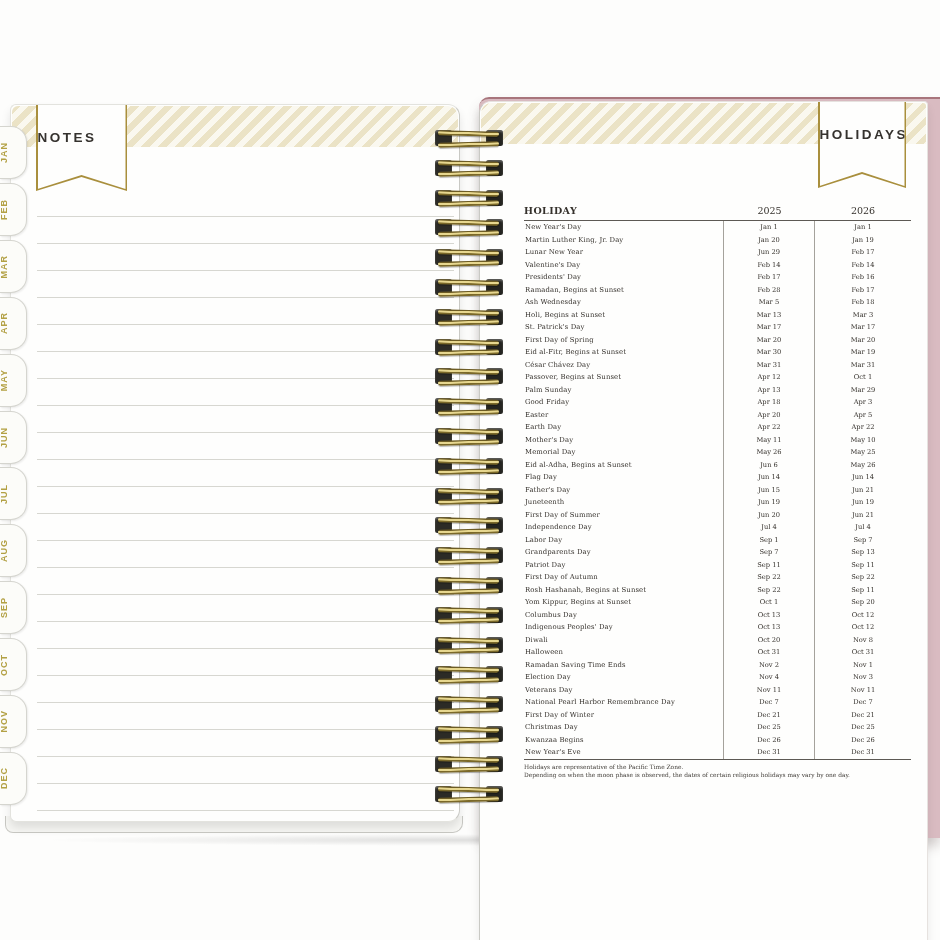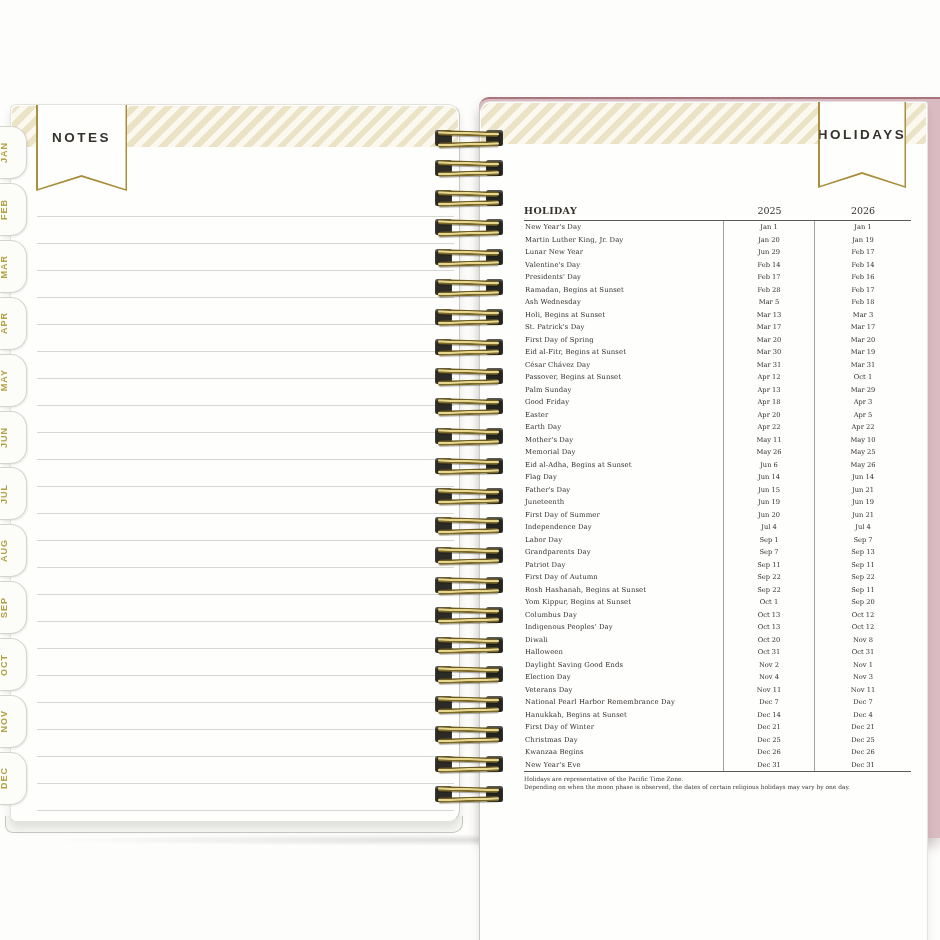--- a/index.html
+++ b/index.html
@@ -36,21 +36,21 @@
     border-radius:6px 10px 0 0; }
   .page-right .stripe-band { border-radius:10px 3px 0 0; }
 
   
   .banner { position:absolute; top:0; height:86px; z-index:4;
     background:#a98f3d;
     clip-path:polygon(0 0,100% 0,100% 100%,50% calc(100% - 14px),0 100%); }
   .banner .inner { position:absolute; left:1.5px; right:1.5px; top:0; bottom:2px;
     background:#fefefd;
     clip-path:polygon(0 0,100% 0,100% 100%,50% calc(100% - 14px),0 100%);
-    display:flex; align-items:center; justify-content:center; padding-bottom:20px; }
+    display:flex; align-items:center; justify-content:flex-start; padding-bottom:20px; }
   .banner .label { font-size:13.5px; font-weight:bold; letter-spacing:2.5px; color:#35322e; }
   .banner-notes { left:25px; width:91px; }
   .banner-holidays { left:338px; width:88px; }
 
   
   .ruled-lines { position:absolute; left:26px; right:5px; top:85px; height:621px;
     background:repeating-linear-gradient(to bottom, transparent 0 26px, #d7d7d1 26px 27px); }
 
   
   .month-tabs { position:absolute; left:0; top:126px; height:679px; width:27px; z-index:3;
@@ -339,43 +339,38 @@
             <span class="c-name">Diwali</span>
             <span class="c-d1">Oct 20</span>
             <span class="c-d2">Nov 8</span>
           </div>
           <div class="hrow">
             <span class="c-name">Halloween</span>
             <span class="c-d1">Oct 31</span>
             <span class="c-d2">Oct 31</span>
           </div>
           <div class="hrow">
-            <span class="c-name">Daylight Saving Good Ends</span>
+            <span class="c-name">Ramadan Saving Time Ends</span>
             <span class="c-d1">Nov 2</span>
             <span class="c-d2">Nov 1</span>
           </div>
           <div class="hrow">
             <span class="c-name">Election Day</span>
             <span class="c-d1">Nov 4</span>
             <span class="c-d2">Nov 3</span>
           </div>
           <div class="hrow">
             <span class="c-name">Veterans Day</span>
             <span class="c-d1">Nov 11</span>
             <span class="c-d2">Nov 11</span>
           </div>
           <div class="hrow">
             <span class="c-name">National Pearl Harbor Remembrance Day</span>
             <span class="c-d1">Dec 7</span>
             <span class="c-d2">Dec 7</span>
-          </div>
-          <div class="hrow">
-            <span class="c-name">Hanukkah, Begins at Sunset</span>
-            <span class="c-d1">Dec 14</span>
-            <span class="c-d2">Dec 4</span>
           </div>
           <div class="hrow">
             <span class="c-name">First Day of Winter</span>
             <span class="c-d1">Dec 21</span>
             <span class="c-d2">Dec 21</span>
           </div>
           <div class="hrow">
             <span class="c-name">Christmas Day</span>
             <span class="c-d1">Dec 25</span>
             <span class="c-d2">Dec 25</span>

